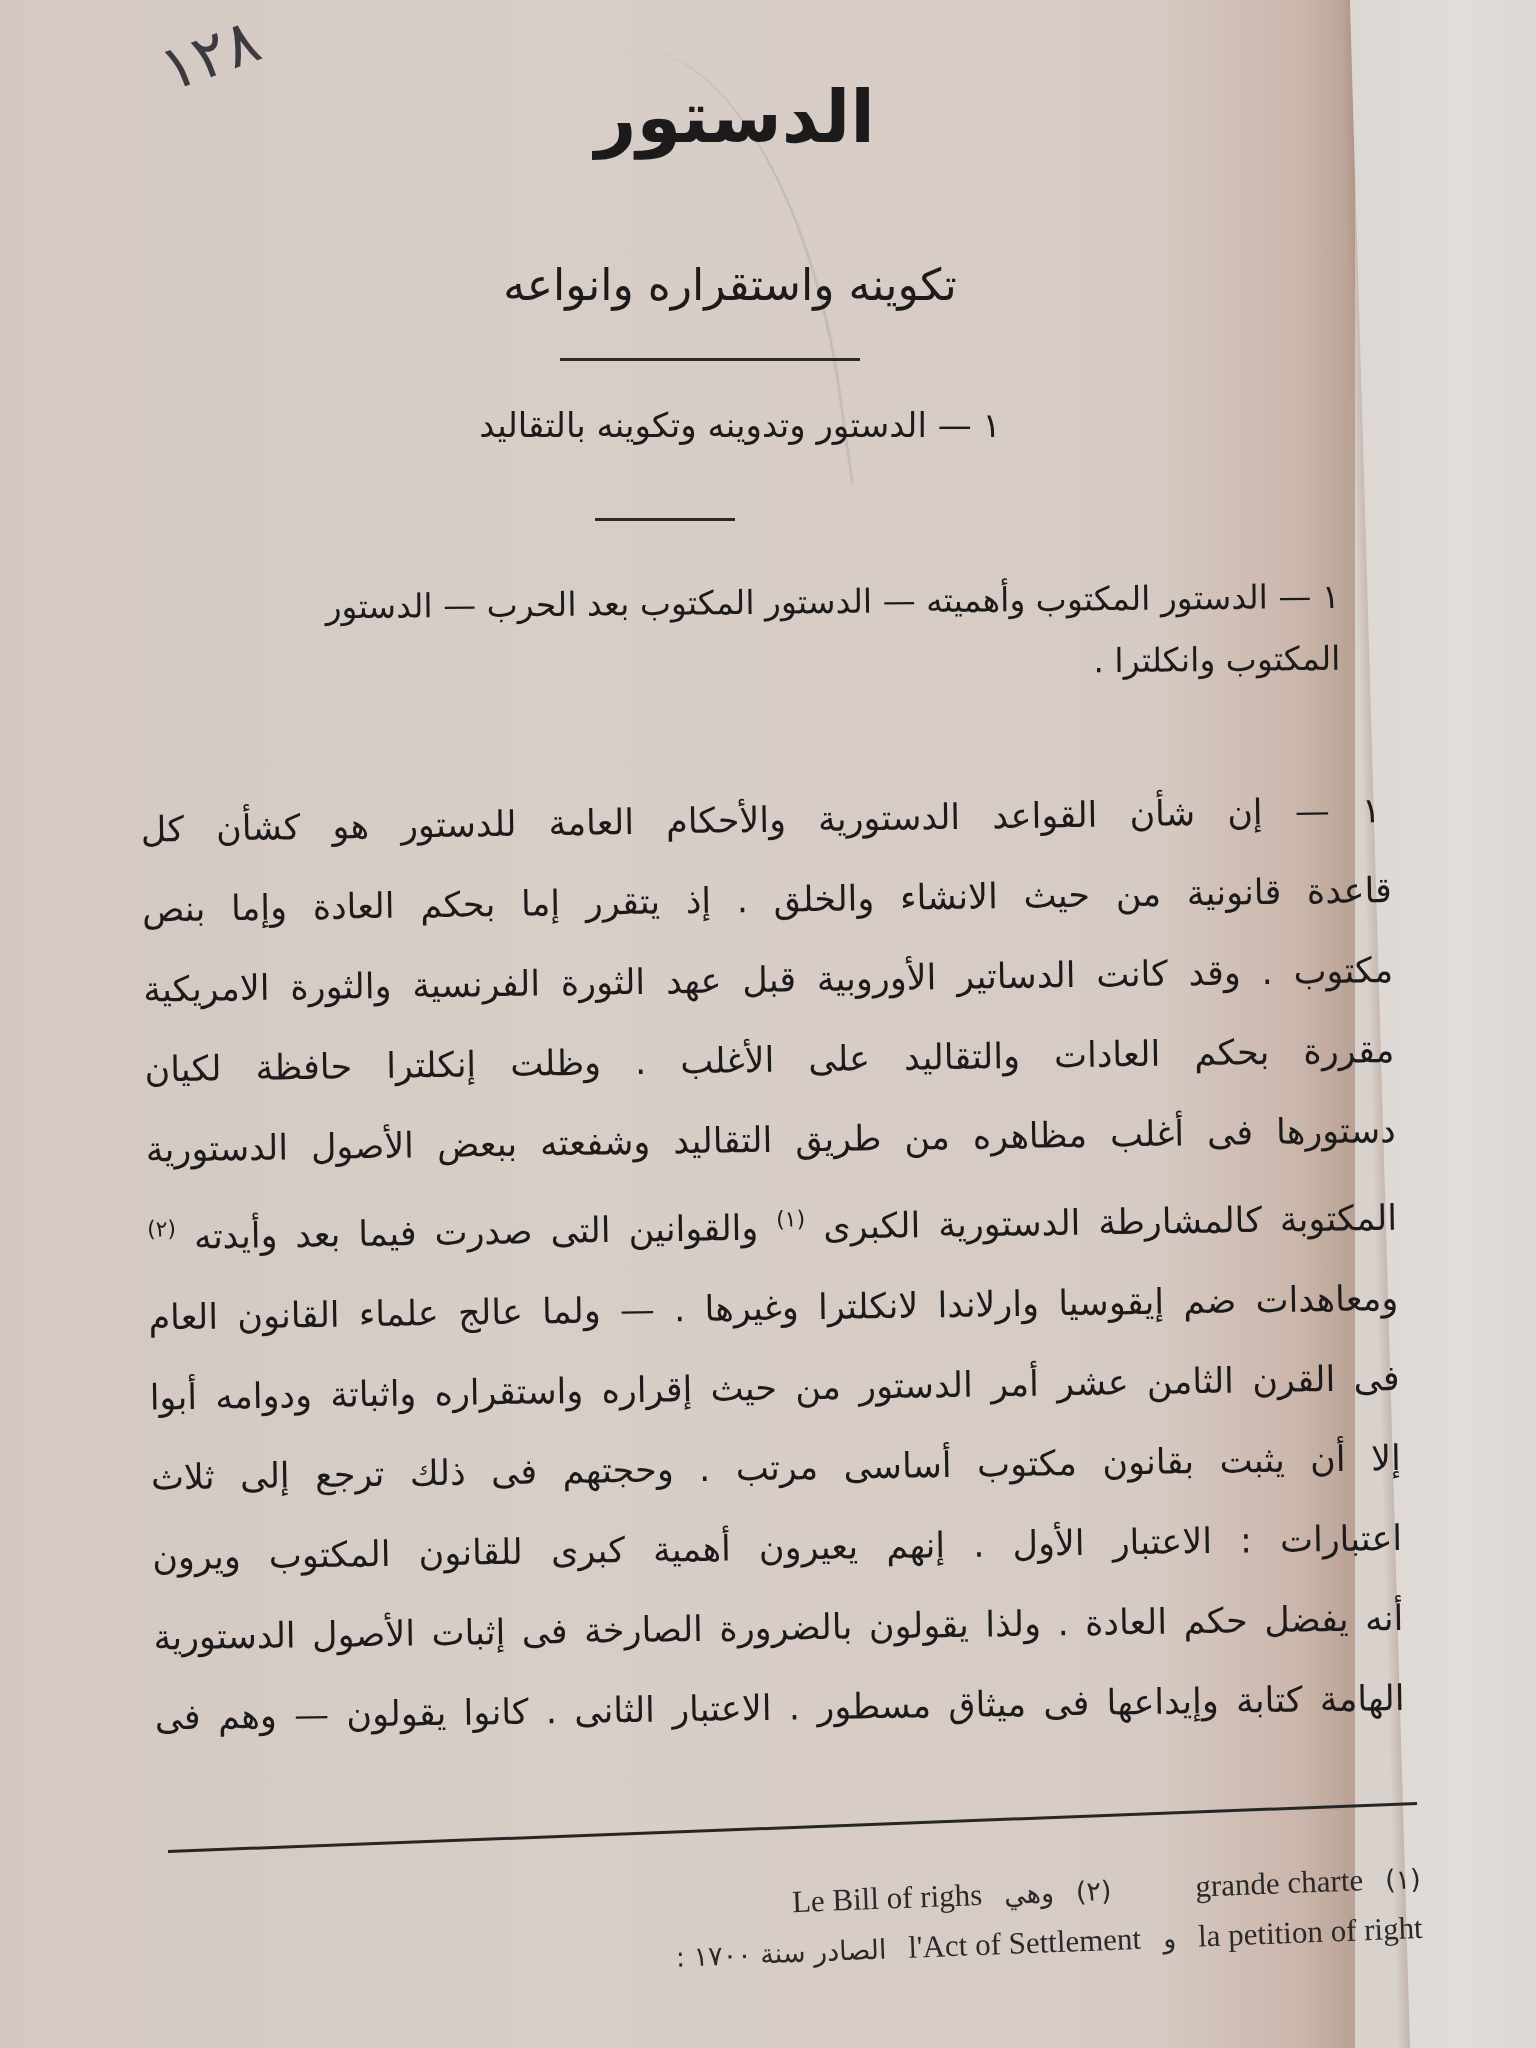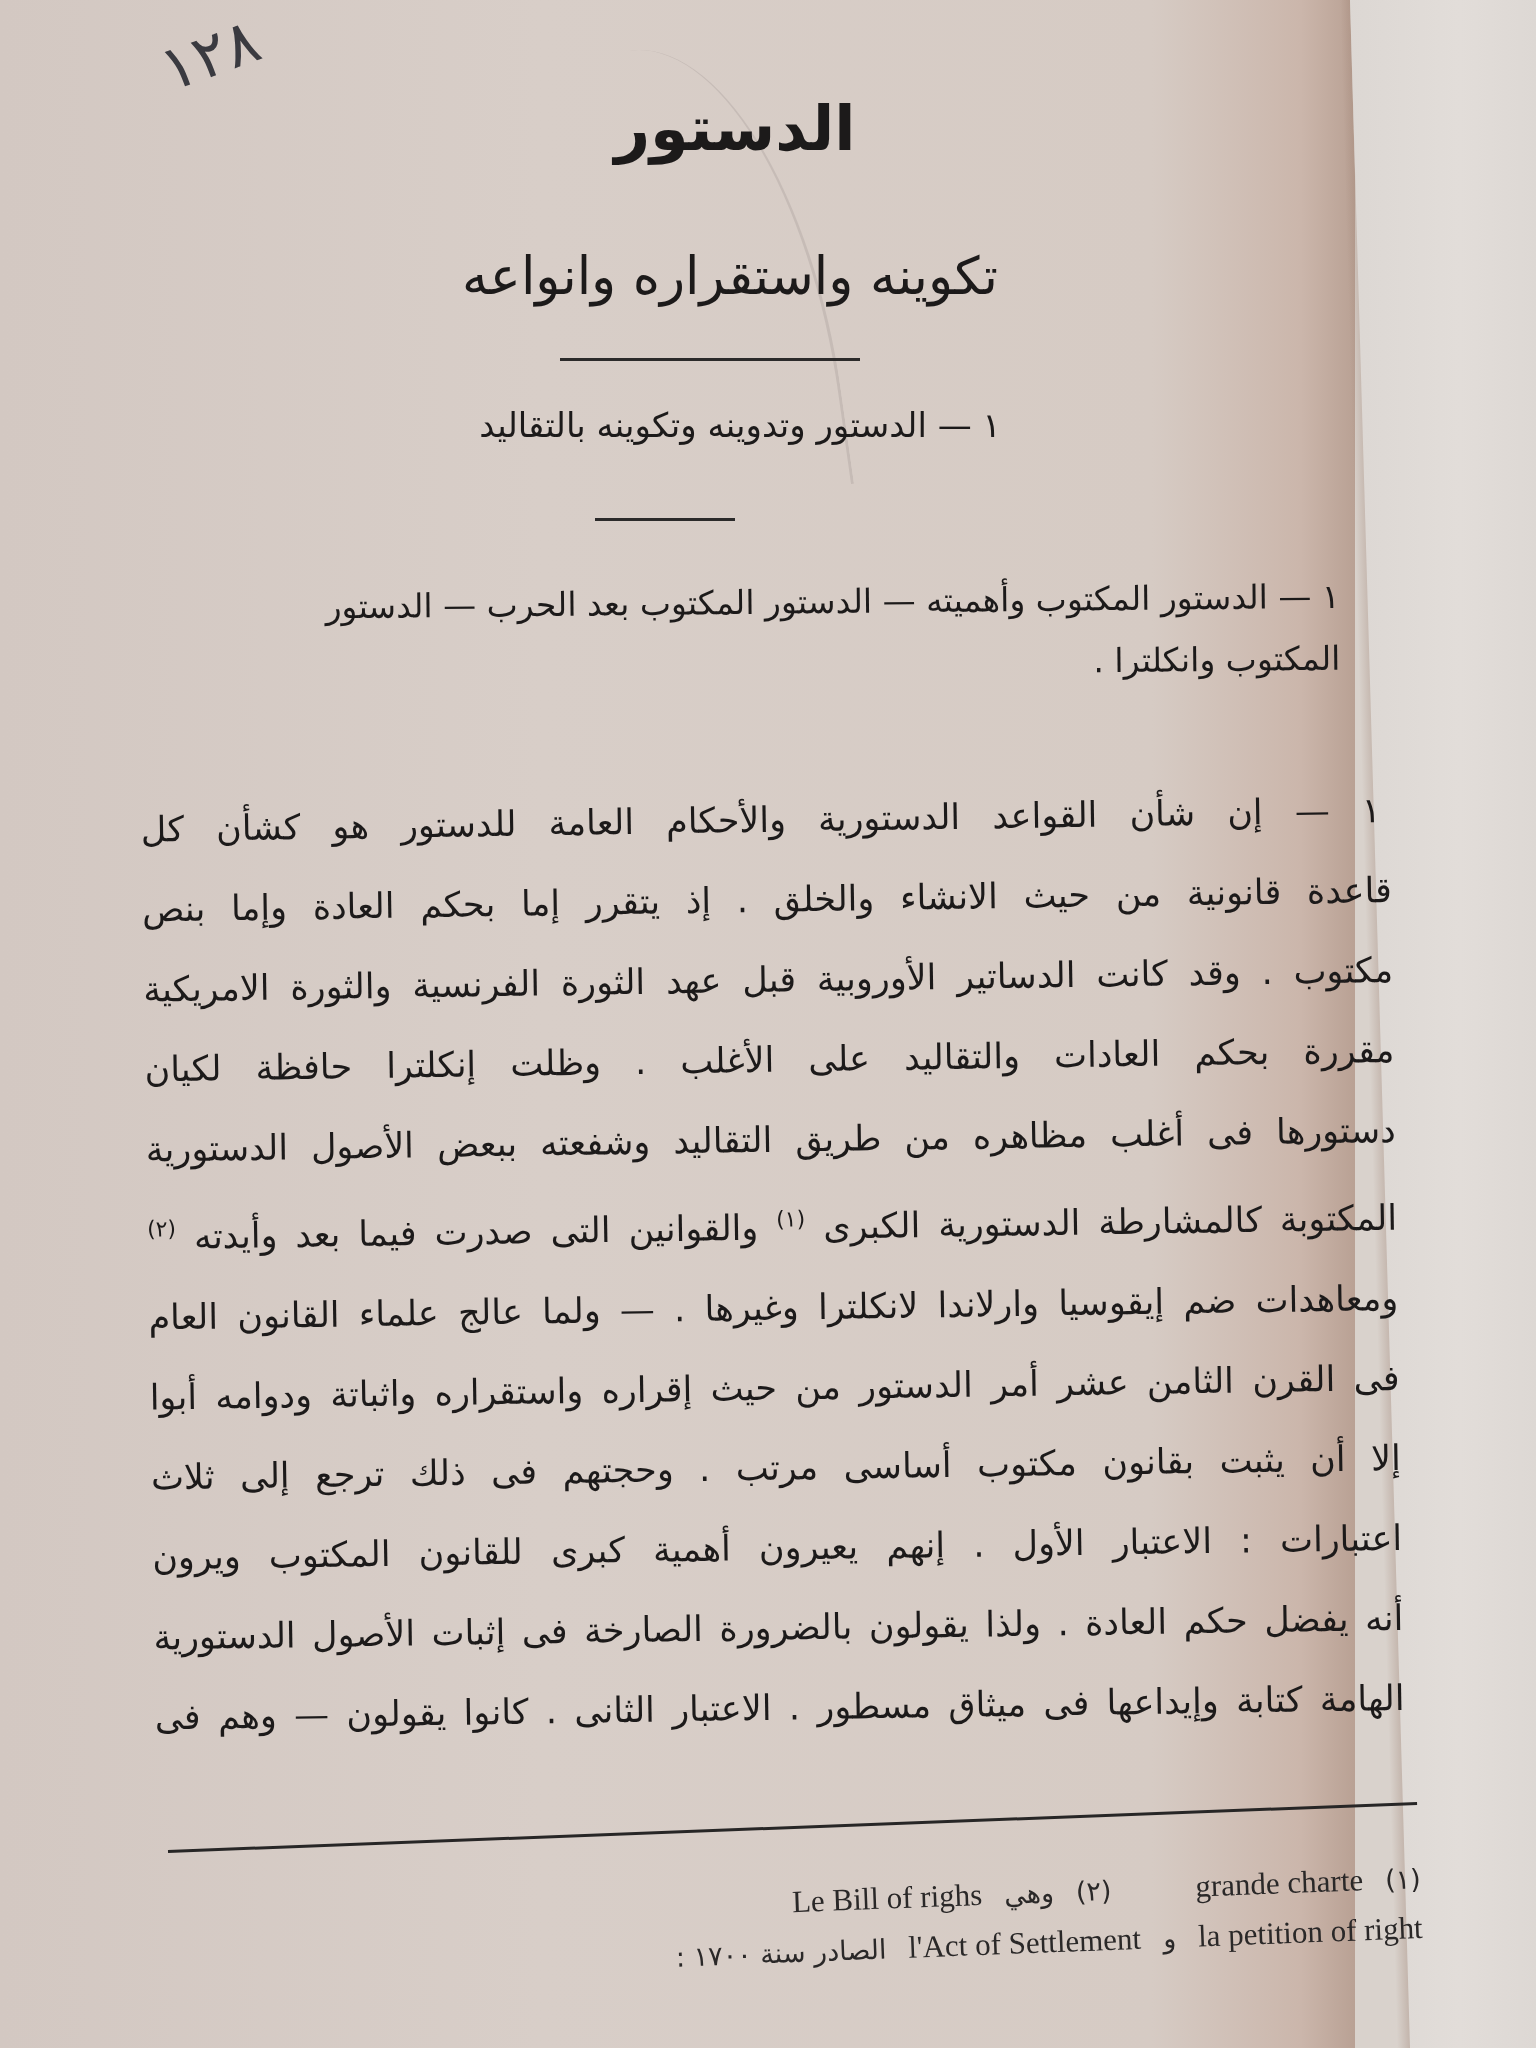--- a/index.html
+++ b/index.html
@@ -53,34 +53,34 @@
       letter-spacing: 6px;
     }
     .ar {
       direction: rtl;
       color: #1c1a1a;
       font-family: "DejaVu Sans", sans-serif;
     }
     .title {
       position: absolute;
       left: 500px;
-      top: 95px;
+      top: 78px;
       width: 470px;
       text-align: center;
-      font-size: 62px;
+      font-size: 72px;
       font-weight: bold;
       line-height: 1.1;
     }
     .subtitle {
       position: absolute;
       left: 300px;
-      top: 245px;
+      top: 259px;
       width: 860px;
       text-align: center;
-      font-size: 52px;
+      font-size: 44px;
       line-height: 1.2;
     }
     .rule {
       position: absolute;
       height: 3px;
       background: #2b2a2a;
     }
     .rule-1 { left: 560px; top: 358px; width: 300px; }
     .rule-2 { left: 595px; top: 518px; width: 140px; }
     .section-heading {

